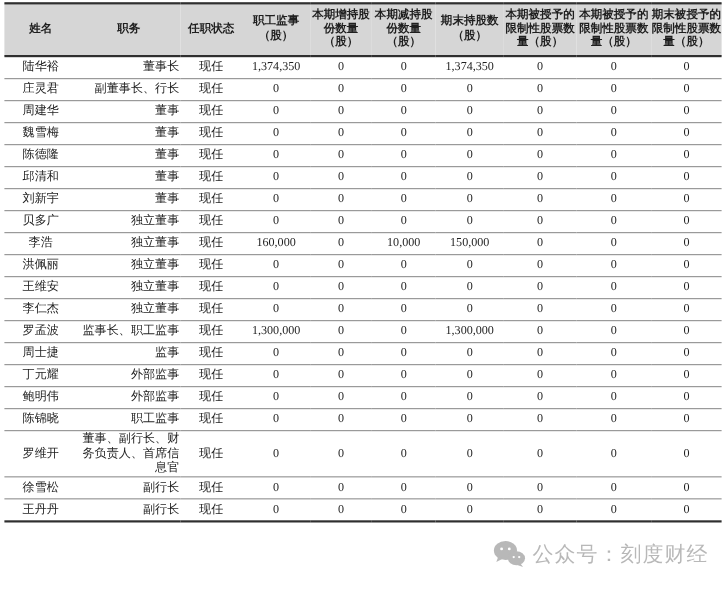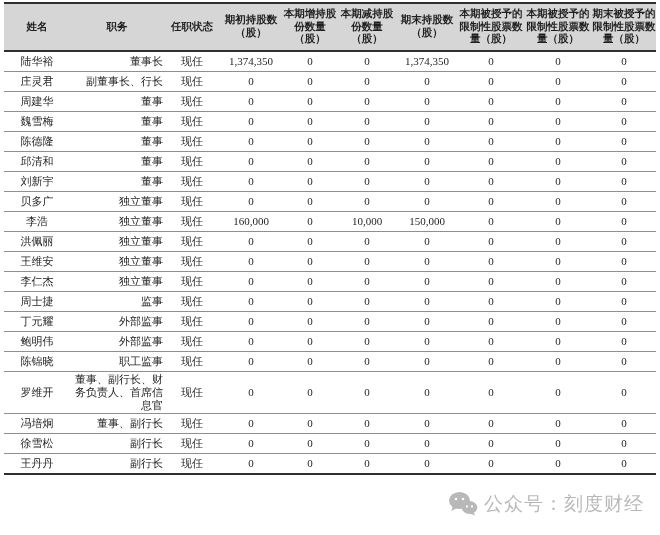--- a/index.html
+++ b/index.html
@@ -80,21 +80,21 @@
       <col style="width:62px">
         <col style="width:66px">
         <col style="width:68px">
       <col style="width:64px">
     </colgroup>
     <thead>
       <tr id="header-row">
           <th>姓名</th>
           <th>职务</th>
           <th>任职状态</th>
-          <th>期初持股数（股）</th>
+          <th>职工监事（股）</th>
           <th>本期增持股份数量（股）</th>
           <th>本期减持股份数量（股）</th>
           <th>期末持股数（股）</th>
           <th>本期被授予的限制性股票数量（股）</th>
           <th>本期被授予的限制性股票数量（股）</th>
           <th>期末被授予的限制性股票数量（股）</th>
         </tr>
     </thead>
     <tbody id="table-body">
         <tr>
@@ -235,20 +235,32 @@
           <td>现任</td>
           <td>0</td>
           <td>0</td>
           <td>0</td>
           <td>0</td>
           <td>0</td>
           <td>0</td>
           <td>0</td>
         </tr>
         <tr>
+          <td>罗孟波</td>
+          <td class="pos">监事长、职工监事</td>
+          <td>现任</td>
+          <td>1,300,000</td>
+          <td>0</td>
+          <td>0</td>
+          <td>1,300,000</td>
+          <td>0</td>
+          <td>0</td>
+          <td>0</td>
+        </tr>
+        <tr>
           <td>周士捷</td>
           <td class="pos">监事</td>
           <td>现任</td>
           <td>0</td>
           <td>0</td>
           <td>0</td>
           <td>0</td>
           <td>0</td>
           <td>0</td>
           <td>0</td>
@@ -285,32 +297,20 @@
           <td>0</td>
           <td>0</td>
           <td>0</td>
           <td>0</td>
           <td>0</td>
           <td>0</td>
         </tr>
         <tr>
           <td>罗维开</td>
           <td class="pos">董事、副行长、财务负责人、首席信息官</td>
-          <td>现任</td>
-          <td>0</td>
-          <td>0</td>
-          <td>0</td>
-          <td>0</td>
-          <td>0</td>
-          <td>0</td>
-          <td>0</td>
-        </tr>
-        <tr>
-          <td>冯培炯</td>
-          <td class="pos">董事、副行长</td>
           <td>现任</td>
           <td>0</td>
           <td>0</td>
           <td>0</td>
           <td>0</td>
           <td>0</td>
           <td>0</td>
           <td>0</td>
         </tr>
         <tr>

